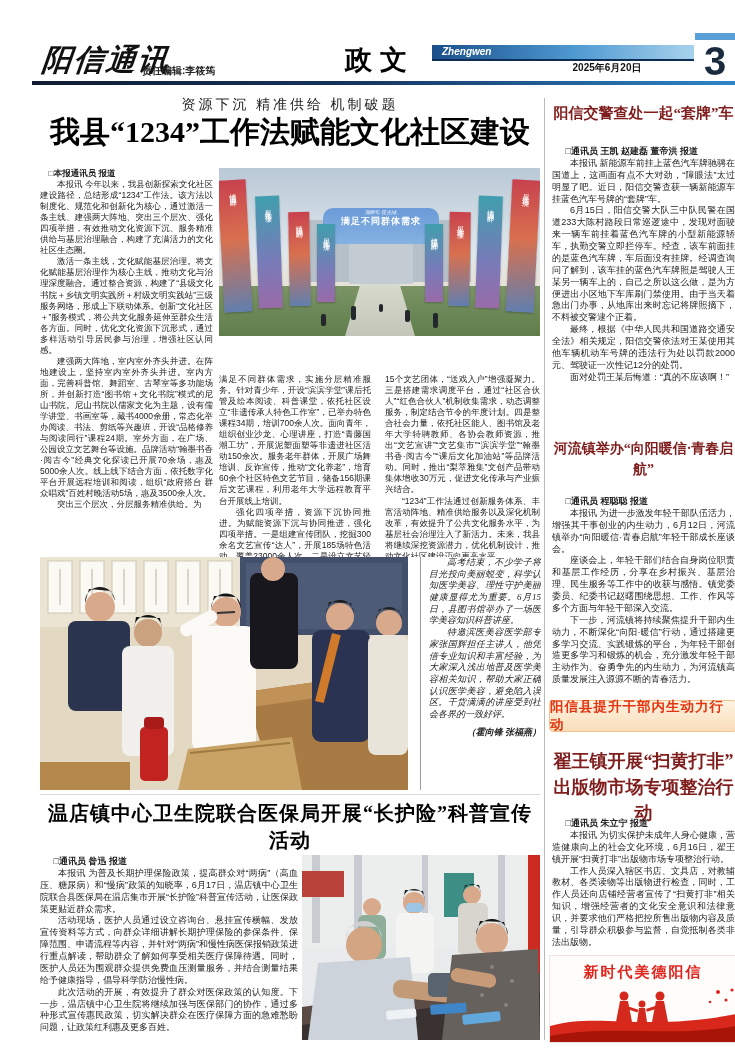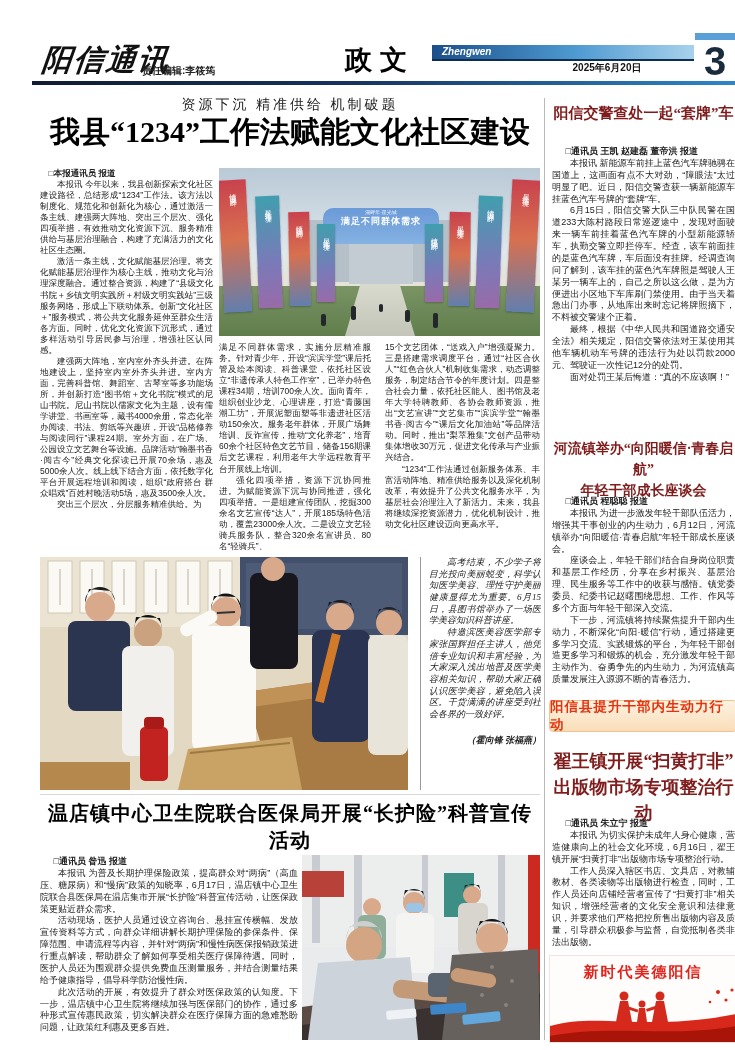--- a/index.html
+++ b/index.html
@@ -26,21 +26,21 @@
   .header-rule{left:32px;top:81px;width:703px;height:4px;
                background:linear-gradient(90deg,#101c30 0%,#16335e 45%,#2e86c8 100%);}
 
   
   .kicker{left:40px;top:96px;width:500px;text-align:center;font-family:"Liberation Serif",serif;
           font-size:14px;letter-spacing:3px;color:#222;}
   .main-headline{left:40px;top:112px;width:500px;text-align:center;font-family:"Liberation Serif",serif;
                  font-weight:bold;font-size:30px;color:#000;}
   .bodycol{font-size:8.5px;line-height:1.3;text-align:justify;color:#222;overflow:hidden;}
   .bodycol p{margin:0;text-indent:2em;}
-  .bodycol p.noindent{text-indent:0;}
+  .bodycol p.noindent{text-indent:0;margin-top:32px;}
   .bodycol p.byline{text-indent:1em;font-weight:bold;}
   .col1{left:40px;top:168px;width:173px;height:388px;}
   .col2{left:219px;top:342px;width:152px;height:215px;}
   .col3{left:385px;top:342px;width:155px;height:215px;}
 
   .sb-body{font-size:9px;line-height:1.32;text-align:justify;color:#222;overflow:hidden;}
   .sb-body p{margin:0;text-indent:2em;}
   .sb-body p.byline{text-indent:1.5em;font-weight:bold;}
 
   .v-divider{left:544px;top:98px;width:1px;height:942px;background:#b9b9b9;}
@@ -64,21 +64,21 @@
                 font-family:"Liberation Serif",serif;}
   .gradA{background:linear-gradient(175deg,#c8414e 0%,#d8704f 45%,#5f7fb0 100%);}
   .gradB{background:linear-gradient(175deg,#3f9fae 0%,#7a7ab8 60%,#9a6aa8 100%);}
   .person{position:absolute;width:5px;height:12px;border-radius:2px;background:#23262b;}
 
   
   .caption-box{left:420px;top:557px;width:112px;height:233px;border-left:1px solid #9a9a9a;
                padding-left:8px;font-family:"Liberation Serif",serif;font-style:italic;
                font-size:9px;line-height:1.3;text-align:justify;color:#222;overflow:hidden;}
   .caption-box p{margin:0;text-indent:2em;}
-  .caption-box .credit{text-indent:0;text-align:right;font-weight:bold;margin-top:14px;}
+  .caption-box .credit{text-indent:0;text-align:right;font-weight:bold;margin-top:6px;}
 
   
   .clinic-headline{left:40px;top:800px;width:500px;text-align:center;font-family:"Liberation Serif",serif;
                    font-weight:bold;font-size:20px;letter-spacing:1px;color:#000;}
   .clinic-body{left:40px;top:856px;width:258px;height:188px;}
 
   
   .sb{left:552px;width:183px;}
   .sb-headline{font-family:"Liberation Serif",serif;font-weight:bold;color:#7f1d1d;text-align:center;}
   .traffic-headline{top:104px;font-size:15px;}
@@ -298,21 +298,20 @@
   <div class="abs sb sb-body traffic-body">
     <p class="byline">□通讯员 王凯 赵建磊 董帝洪 报道</p>
     <p>本报讯 新能源车前挂上蓝色汽车牌驰骋在国道上，这画面有点不大对劲，“障眼法”太过明显了吧。近日，阳信交警查获一辆新能源车挂蓝色汽车号牌的“套牌”车。</p>
     <p>6月15日，阳信交警大队三中队民警在国道233大陈村路段日常巡逻途中，发现对面驶来一辆车前挂着蓝色汽车牌的小型新能源轿车，执勤交警立即拦停车。经查，该车前面挂的是蓝色汽车牌，车后面没有挂牌。经调查询问了解到，该车挂的蓝色汽车牌照是驾驶人王某另一辆车上的，自己之所以这么做，是为方便进出小区地下车库刷门禁使用。由于当天着急出门办事，从地库出来时忘记将牌照摘下，不料被交警逮个正着。</p>
     <p>最终，根据《中华人民共和国道路交通安全法》相关规定，阳信交警依法对王某使用其他车辆机动车号牌的违法行为处以罚款2000元、驾驶证一次性记12分的处罚。</p>
     <p>面对处罚王某后悔道：“真的不应该啊！”</p>
   </div>
 
   <div class="abs sb sb-headline youth-headline">
     <div>河流镇举办“向阳暖信·青春启航”</div>
-    <div>年轻干部成长座谈会</div>
   </div>
   <div class="abs sb sb-body youth-body">
     <p class="byline">□通讯员 程聪聪 报道</p>
     <p>本报讯 为进一步激发年轻干部队伍活力，增强其干事创业的内生动力，6月12日，河流镇举办“向阳暖信·青春启航”年轻干部成长座谈会。</p>
     <p>座谈会上，年轻干部们结合自身岗位职责和基层工作经历，分享在乡村振兴、基层治理、民生服务等工作中的收获与感悟。镇党委委员、纪委书记赵曙围绕思想、工作、作风等多个方面与年轻干部深入交流。</p>
     <p>下一步，河流镇将持续聚焦提升干部内生动力，不断深化“向阳·暖信”行动，通过搭建更多学习交流、实践锻炼的平台，为年轻干部创造更多学习和锻炼的机会，充分激发年轻干部主动作为、奋勇争先的内生动力，为河流镇高质量发展注入源源不断的青春活力。</p>
   </div>
 
   <div class="abs campaign-box">
     <span>阳信县提升干部内生动力行动</span>

